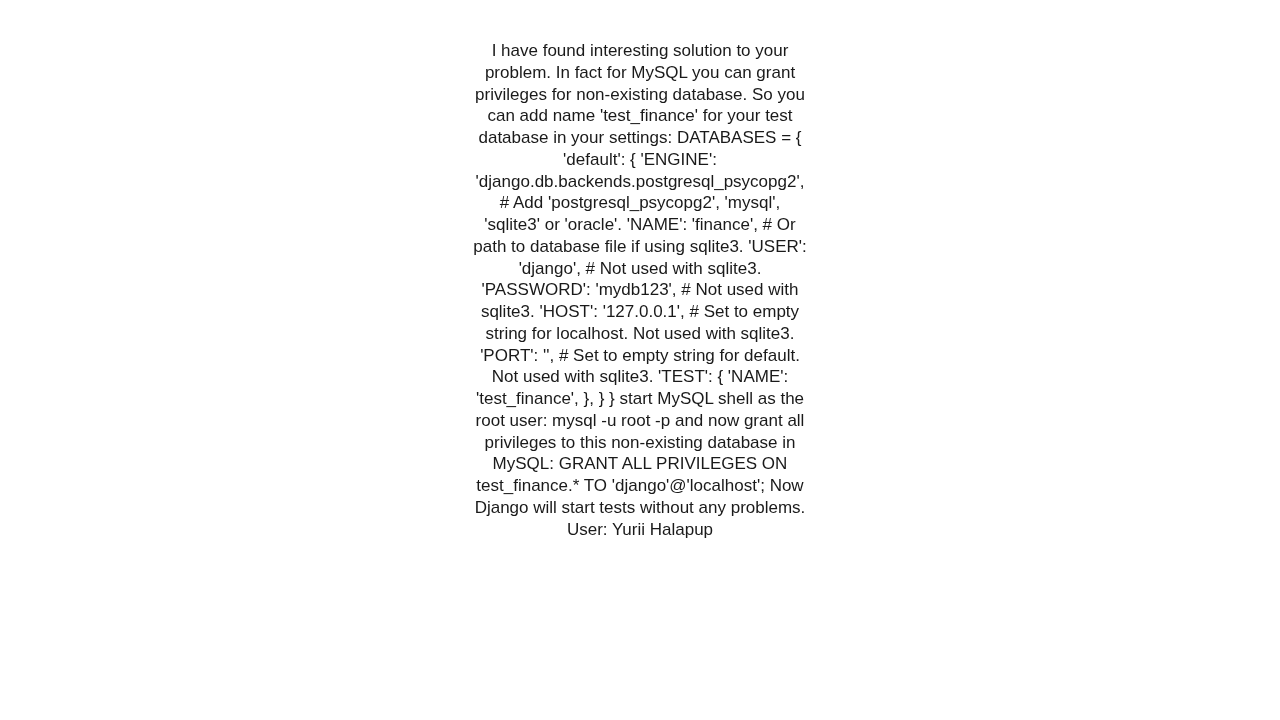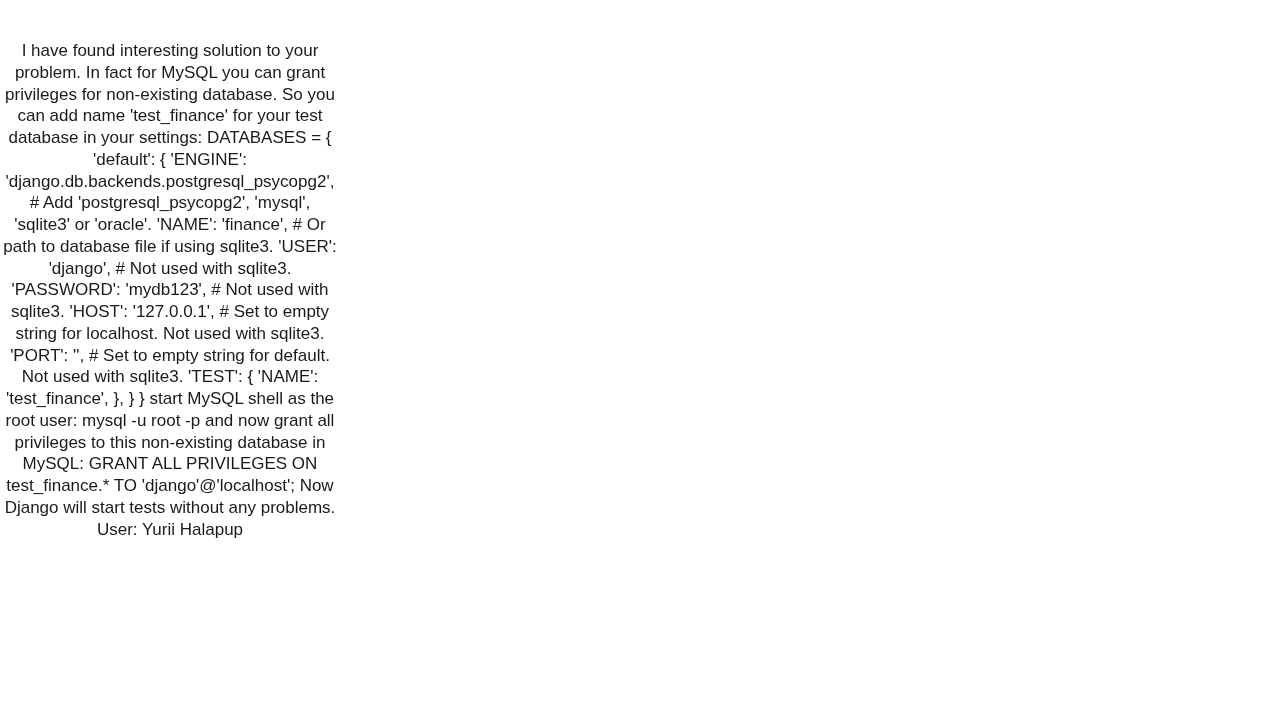--- a/index.html
+++ b/index.html
@@ -8,21 +8,21 @@
       width: 1280px;
       height: 720px;
       background: #ffffff;
       font-family: Arial, Helvetica, sans-serif;
       color: #1a1a1a;
     }
     .page {
       width: 1280px;
       height: 720px;
       display: flex;
-      justify-content: flex-start;
+      justify-content: center;
       align-items: flex-start;
       padding-top: 40px;
       box-sizing: border-box;
     }
     .content {
       width: 340px;
       text-align: center;
       font-size: 17px;
       line-height: 1.28;
       white-space: pre-line;

